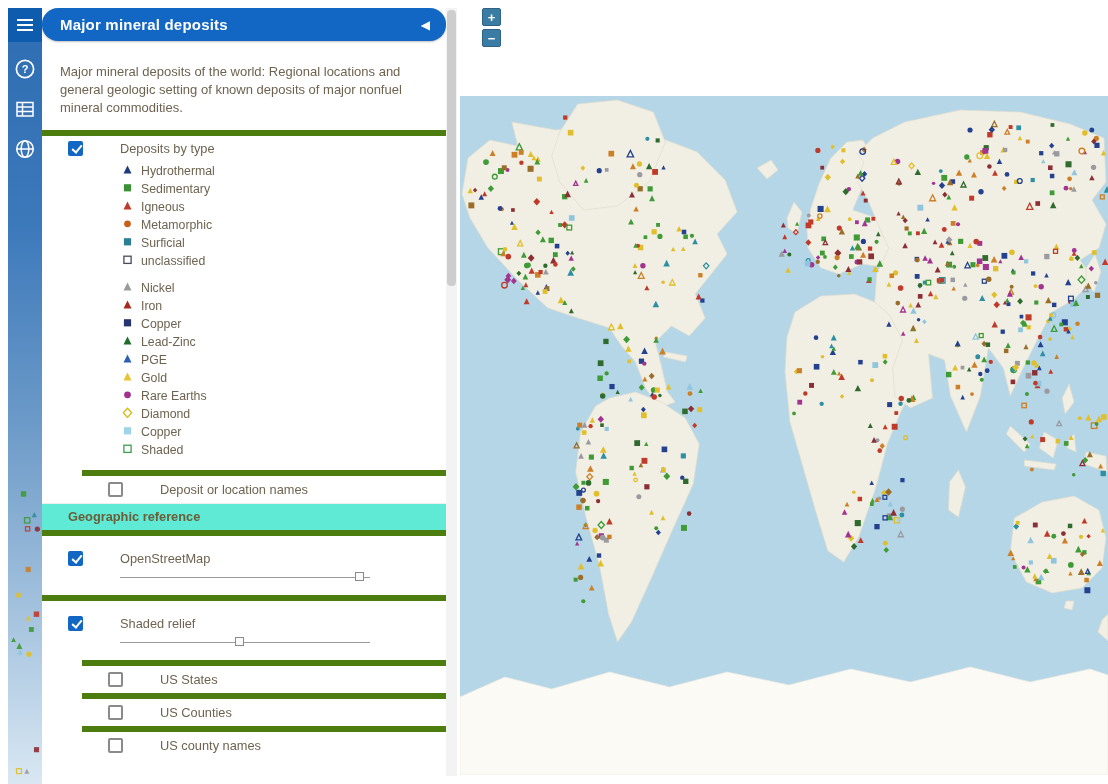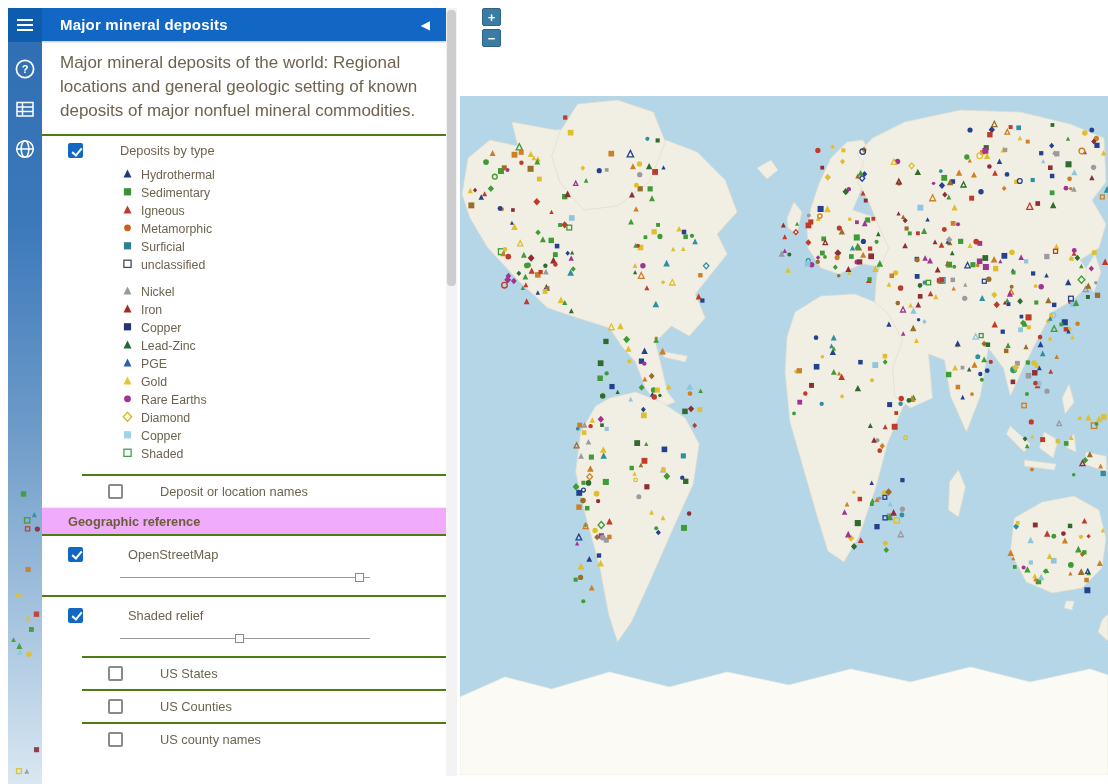--- a/index.html
+++ b/index.html
@@ -36,54 +36,54 @@
     display:flex;align-items:center;justify-content:center;}
   .rail-markers{position:absolute;left:0;bottom:0;width:34px;height:520px;pointer-events:none;opacity:.9;}
 
   
   .sidebar{
     position:absolute;left:42px;top:8px;width:404px;bottom:0;background:#fff;
     overflow:hidden;z-index:3;
   }
   .sb-header{
     height:33px;background:var(--accent);color:#fff;display:flex;align-items:center;
-    padding:0 12px 0 18px;box-shadow:0 1px 2px rgba(0,0,0,.25);
+    padding:0 12px 0 18px;box-shadow:0 1px 2px rgba(0,0,0,.25);border-radius:16px;
   }
   .sb-title{flex:1;font-size:15px;font-weight:700;letter-spacing:.2px;}
   .collapse-btn{background:none;border:none;color:#fff;font-size:12px;cursor:pointer;padding:2px 4px;}
 
-  .desc{margin:10px 18px 12px 18px;font-size:17px;line-height:1.4;color:#6e6350;}
+  .desc{margin:22px 18px 12px 18px;font-size:13px;line-height:1.4;color:#6e6350;}
 
   .row{
-    display:flex;align-items:center;min-height:31px;border-top:2px solid #4d7c0f;
+    display:flex;align-items:center;min-height:31px;border-top:6px solid #4d7c0f;
     padding-left:26px;background:#fff;
   }
   .row .lbl{margin-left:37px;font-size:12.8px;color:#6e6350;}
   .row.simple{min-height:33px;margin-left:40px;}
 
   .cb{width:15px;height:15px;border-radius:2px;flex:0 0 15px;position:relative;}
   .cb[data-checked="false"]{background:#fff;border:2px solid #8a8a8a;}
   .cb[data-checked="true"]{background:var(--accent);border:2px solid var(--accent);}
   .cb[data-checked="true"]::after{
     content:"";position:absolute;left:3.5px;top:0.5px;width:4px;height:8px;
     border:solid #fff;border-width:0 2px 2px 0;transform:rotate(40deg);
   }
 
   .legend{list-style:none;margin:3px 0 9px 0;padding:0 0 0 80px;}
   .legend li{display:flex;align-items:flex-start;height:18px;}
   .legend svg{flex:0 0 11px;}
   .legend span{margin-left:8px;font-size:12.3px;color:#6e6350;}
 
   .section{
-    height:27px;display:flex;align-items:center;background:#f0abfc;border-top:1px solid #eee;
+    height:27px;display:flex;align-items:center;background:#5eead4;border-top:1px solid #eee;
     padding-left:26px;font-size:12.8px;font-weight:700;color:#6b5d38;
   }
 
   .row.tall{flex-direction:column;align-items:stretch;padding:6px 0 12px 26px;}
-  .row-line{display:flex;align-items:center;height:24px;gap:8px;}
+  .row-line{display:flex;align-items:flex-end;height:24px;}
   .slider{position:relative;height:12px;margin:5px 0 0 52px;width:250px;}
   .slider .track{position:absolute;left:0;right:0;top:6px;border-top:1px solid #9a9a9a;}
   .slider .handle{
     position:absolute;top:1.5px;width:9px;height:9px;margin-left:-5px;
     background:#fafafa;border:1px solid #8a8a8a;
   }
 
   .sb-scrollbar{position:absolute;left:446px;top:8px;width:11px;bottom:8px;background:#f3f3f3;z-index:5;}
   .sb-thumb{position:absolute;left:1px;right:1px;top:2px;height:36%;background:#cdcdcd;border-radius:4px;}
 

